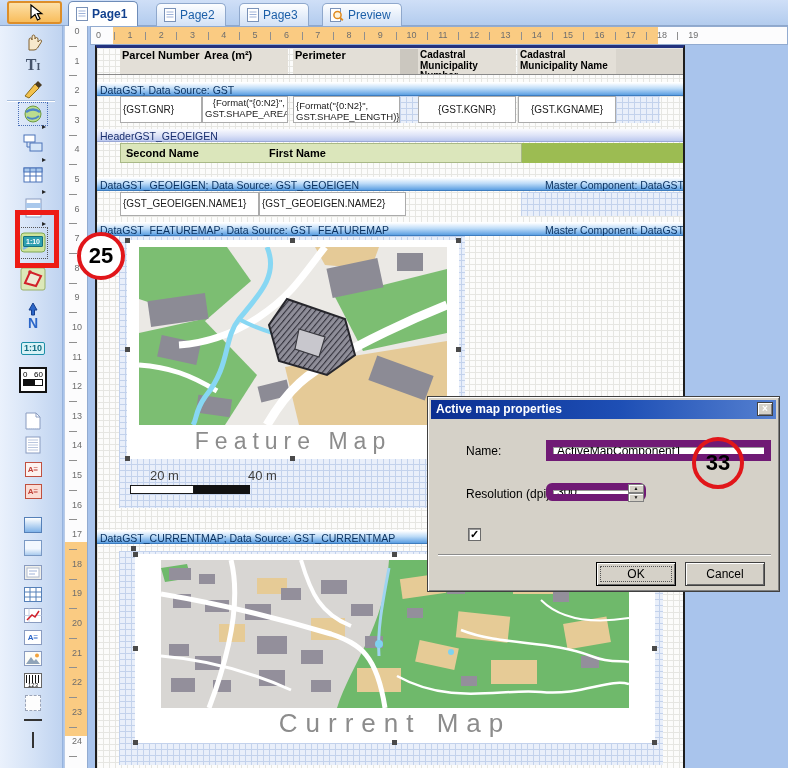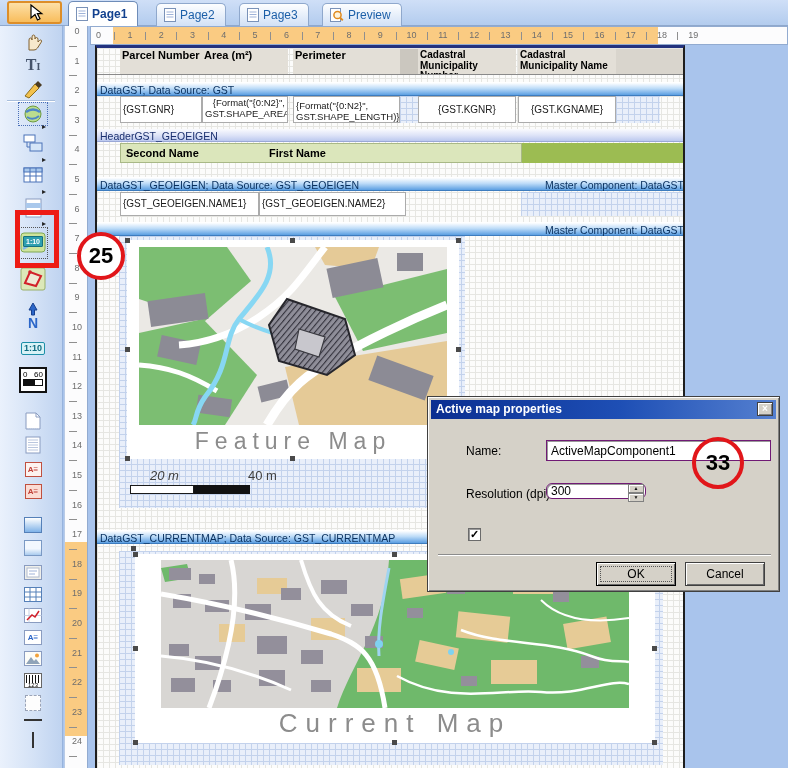--- a/index.html
+++ b/index.html
@@ -93,21 +93,21 @@
     background: linear-gradient(90deg,#0A2E91 0%,#1E4FB5 55%,#5580D0 100%);
     color:#fff; font-weight:bold; font-size:12px; line-height:19px; padding-left:5px; }
   .dlg-close { position:absolute; right:3px; top:2px; width:16px; height:14px;
     background:#D5D1C8; border:1px solid #404040;
     box-shadow: inset 1px 1px 0 #fff, inset -1px -1px 0 #808080;
     font-size:10px; font-weight:bold; line-height:12px; text-align:center; }
   .winbtn { position:absolute; width:80px; height:24px; background:#D5D1C8;
     box-shadow: inset 1px 1px 0 #FFFFFF, inset -1px -1px 0 #6B6B6B;
     border:1px solid #404040; text-align:center; line-height:22px; font-size:12px; }
   .winbtn.focus { border:1px solid #000; outline:1px dotted #555; outline-offset:-5px; }
-  .wininput { position:absolute; background:#fff; border:1px solid #701a75;
+  .wininput { position:absolute; background:#fff; border:7px solid #701a75;
     box-shadow: inset 1px 1px 0 #9a9a9a; font-size:12px; padding:2px 4px;
     font-family:"Liberation Sans",sans-serif; color:#000; }
   .spinbtn { position:absolute; left:0; width:16px; height:9px; background:#D5D1C8;
     border:1px solid #808080; box-shadow: inset 1px 1px 0 #fff;
     font-size:5px; text-align:center; line-height:7px; color:#111; }
 
   
   .callout { position:absolute; border:4px solid #E1161A; border-radius:50%;
     text-align:center; font-weight:bold; font-size:22px; color:#000; z-index:50; }
   .redframe { position:absolute; left:15px; top:210px; width:44px; height:58px;
@@ -151,20 +151,21 @@
 
     <div class="abs bandblue" style="left:0; top:129px; width:590px; height:14px;">
       <span class="band-left">DataGST_GEOEIGEN; Data Source: GST_GEOEIGEN</span>
       <span class="band-right">Master Component: DataGST</span>
     </div>
     <div class="dcell" style="left:23px; top:144px; width:139px; height:24px; padding:6px 2px 0;">{GST_GEOEIGEN.NAME1}</div>
     <div class="dcell" style="left:162px; top:144px; width:147px; height:24px; padding:6px 2px 0;">{GST_GEOEIGEN.NAME2}</div>
     <div class="abs grid-blue" style="left:424px; top:144px; width:166px; height:24px;"></div>
 
     <div class="abs bandblue" style="left:0; top:174px; width:590px; height:14px;">
+      <span class="band-left">DataGST_FEATUREMAP; Data Source: GST_FEATUREMAP</span>
       <span class="band-right">Master Component: DataGST</span>
     </div>
 
     <div class="abs grid-blue" style="left:22px; top:188px; width:346px; height:272px;"></div>
     <div class="abs" style="left:30px; top:192px; width:332px; height:219px; background:#fff;">
       <svg class="abs" style="left:12px; top:7px;" width="308" height="178" viewBox="0 0 308 178">
         <defs>
           <pattern id="hh" width="4.5" height="4.5" patternTransform="rotate(40)" patternUnits="userSpaceOnUse">
             <rect width="4.5" height="4.5" fill="#8F8E99"></rect>
             <line x1="0" y1="0" x2="0" y2="4.5" stroke="#33323C" stroke-width="2.2"></line>
@@ -197,21 +198,21 @@
       <div class="handle" style="left:-2px; top:-2px;"></div>
       <div class="handle" style="left:163px; top:-2px;"></div>
       <div class="handle" style="left:329px; top:-2px;"></div>
       <div class="handle" style="left:-2px; top:107px;"></div>
       <div class="handle" style="left:329px; top:107px;"></div>
       <div class="handle" style="left:-2px; top:216px;"></div>
       <div class="handle" style="left:163px; top:216px;"></div>
       <div class="handle" style="left:329px; top:216px;"></div>
     </div>
 
-    <span class="abs" style="left:53px; top:420px; font-size:13px; color:#3F3F3F;font-style:italic;">20 m</span>
+    <span class="abs" style="left:53px; top:420px; font-size:13px; color:#3F3F3F;">20 m</span>
     <span class="abs" style="left:115px; top:420px; font-size:13px; color:#3F3F3F;margin-left:36px;">40 m</span>
     <div class="abs" style="left:33px; top:437px; width:64px; height:9px; background:#FFFFFF; border:1.5px solid #1A1A1A;"></div>
     <div class="abs" style="left:97px; top:437px; width:56px; height:9px; background:#111111;"></div>
 
     <div class="abs bandblue" style="left:0; top:482px; width:590px; height:14px;">
       <span class="band-left">DataGST_CURRENTMAP; Data Source: GST_CURRENTMAP</span>
     </div>
     <div class="handle" style="left:34px; top:498px;"></div>
     <div class="handle" style="left:498px; top:498px;"></div>
 

